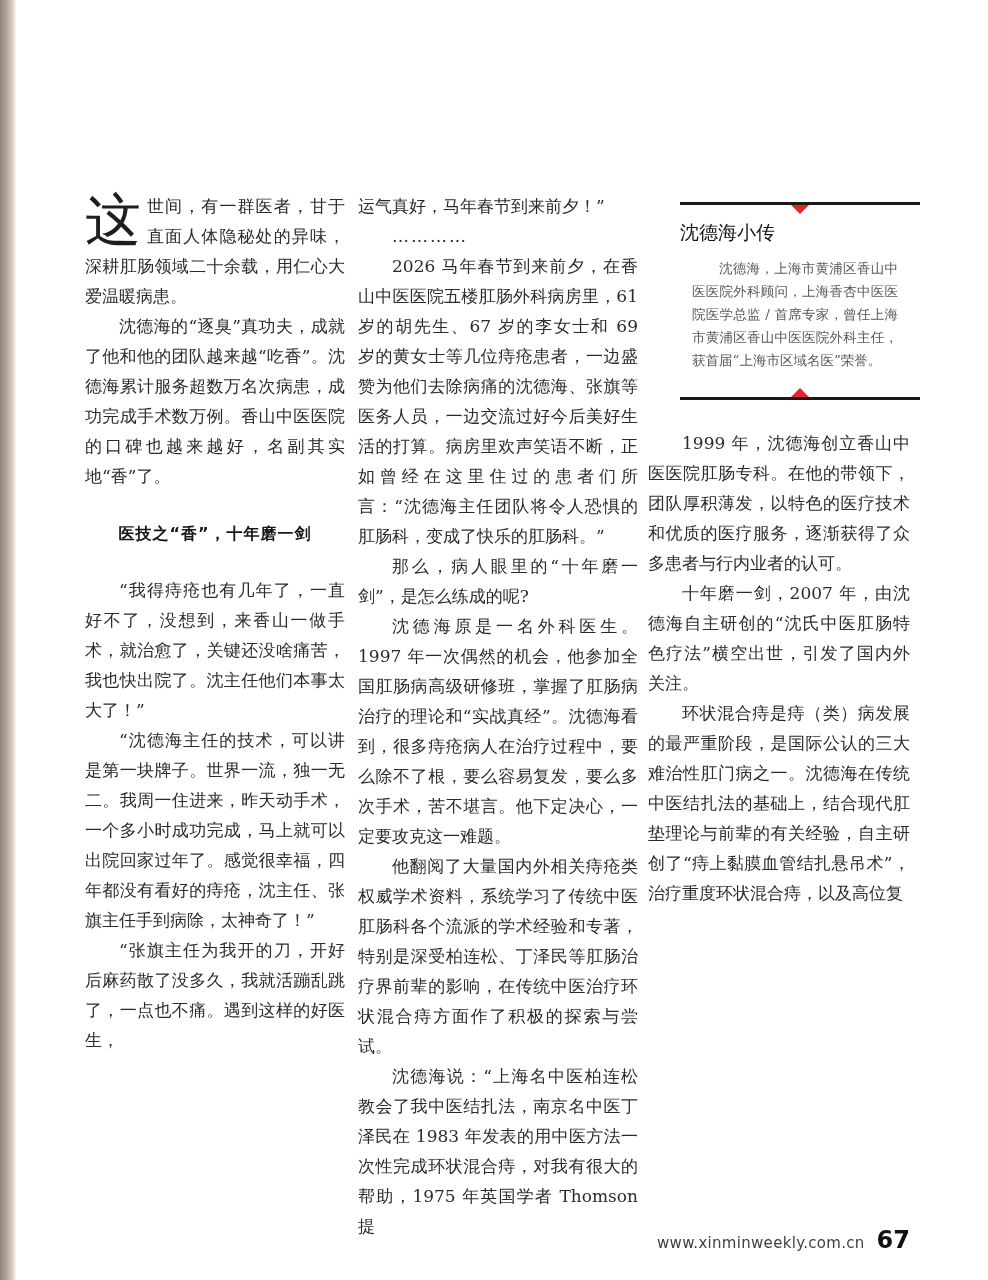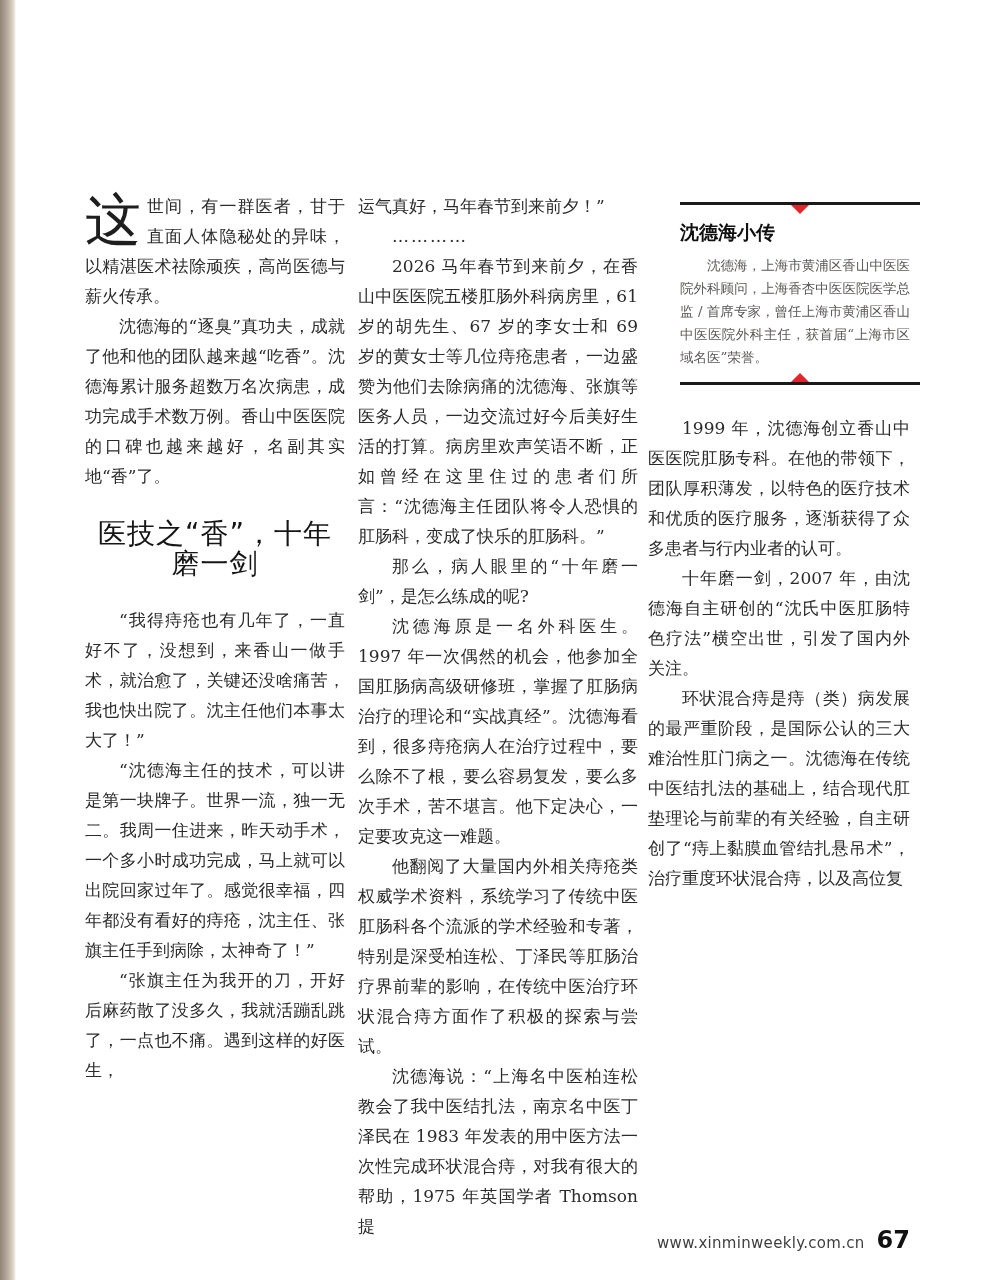--- a/index.html
+++ b/index.html
@@ -27,40 +27,40 @@
   .dots { letter-spacing:2px; }
 
   .dropcap {
     float:left; font-size:56px; line-height:50px;
     padding:4px 6px 0 0; color:#1e1e1e;
   }
 
   h2.section-heading {
     margin:28px 0 26px; text-align:center;
     font-family:"DejaVu Sans","Liberation Sans",sans-serif;
-    font-weight:normal; font-size:28px; line-height:30px; color:#151515;
+    font-weight:bold; font-size:16px; line-height:30px; color:#151515;
     letter-spacing:1px;
   }
 
   
   .sidebar { width:240px; margin-left:32px; }
   .sidebar-rule { position:relative; height:3px; background:#1a1a1a; }
   .tri {
     position:absolute; left:50%; transform:translateX(-50%);
     width:0; height:0;
     border-left:9px solid transparent; border-right:9px solid transparent;
   }
   .tri-down { top:3px; border-top:9px solid #e2262c; }
   .tri-up { bottom:3px; border-bottom:9px solid #e2262c; }
   .sidebar h3 {
     margin:14px 0 9px; font-family:"DejaVu Sans","Liberation Sans",sans-serif;
-    font-weight:bold; font-size:19px; line-height:26px; color:#111111;
+    font-weight:normal; font-size:19px; line-height:26px; color:#111111;
   }
   .sidebar p {
-    margin:0; padding-right:10px; font-size:13.5px; line-height:23px;
+    margin:12px; padding-right:10px; font-size:13.5px; line-height:23px;
     color:#5a5856; text-align:justify; text-justify:inter-ideograph;
     text-indent:2em;
   }
   .sidebar .pad-bottom { height:13px; }
 
   .col3 > p.body:first-of-type { margin-top:28px; }
 
   .footer {
     position:absolute; top:1226px; right:78px;
     display:flex; align-items:baseline; gap:12px;
@@ -71,21 +71,21 @@
 </style>
 </head>
 <body>
 
 <div class="page">
   <div class="gutter"></div>
 
   <div class="content">
 
     <div class="col col1">
-      <p class="body"><span class="dropcap">这</span><span>世间，有一群医者，甘于直面人体隐秘处的异味，以精湛医术祛除顽疾，高尚医德与薪火传承。</span></p>
+      <p class="body"><span class="dropcap">这</span><span>世间，有一群医者，甘于直面人体隐秘处的异味，深耕肛肠领域二十余载，用仁心大爱温暖病患。</span></p>
       <p class="body indent">沈德海的“逐臭”真功夫，成就了他和他的团队越来越“吃香”。沈德海累计服务超数万名次病患，成功完成手术数万例。香山中医医院的口碑也越来越好，名副其实地“香”了。</p>
       <h2 class="section-heading">医技之“香”，十年磨一剑</h2>
       <p class="body indent">“我得痔疮也有几年了，一直好不了，没想到，来香山一做手术，就治愈了，关键还没啥痛苦，我也快出院了。沈主任他们本事太大了！”</p>
       <p class="body indent">“沈德海主任的技术，可以讲是第一块牌子。世界一流，独一无二。我周一住进来，昨天动手术，一个多小时成功完成，马上就可以出院回家过年了。感觉很幸福，四年都没有看好的痔疮，沈主任、张旗主任手到病除，太神奇了！”</p>
       <p class="body indent">“张旗主任为我开的刀，开好后麻药散了没多久，我就活蹦乱跳了，一点也不痛。遇到这样的好医生，</p>
     </div>
 
     <div class="col col2">
       <p class="body">运气真好，马年春节到来前夕！”</p>
       <p class="body indent dots">…………</p>

